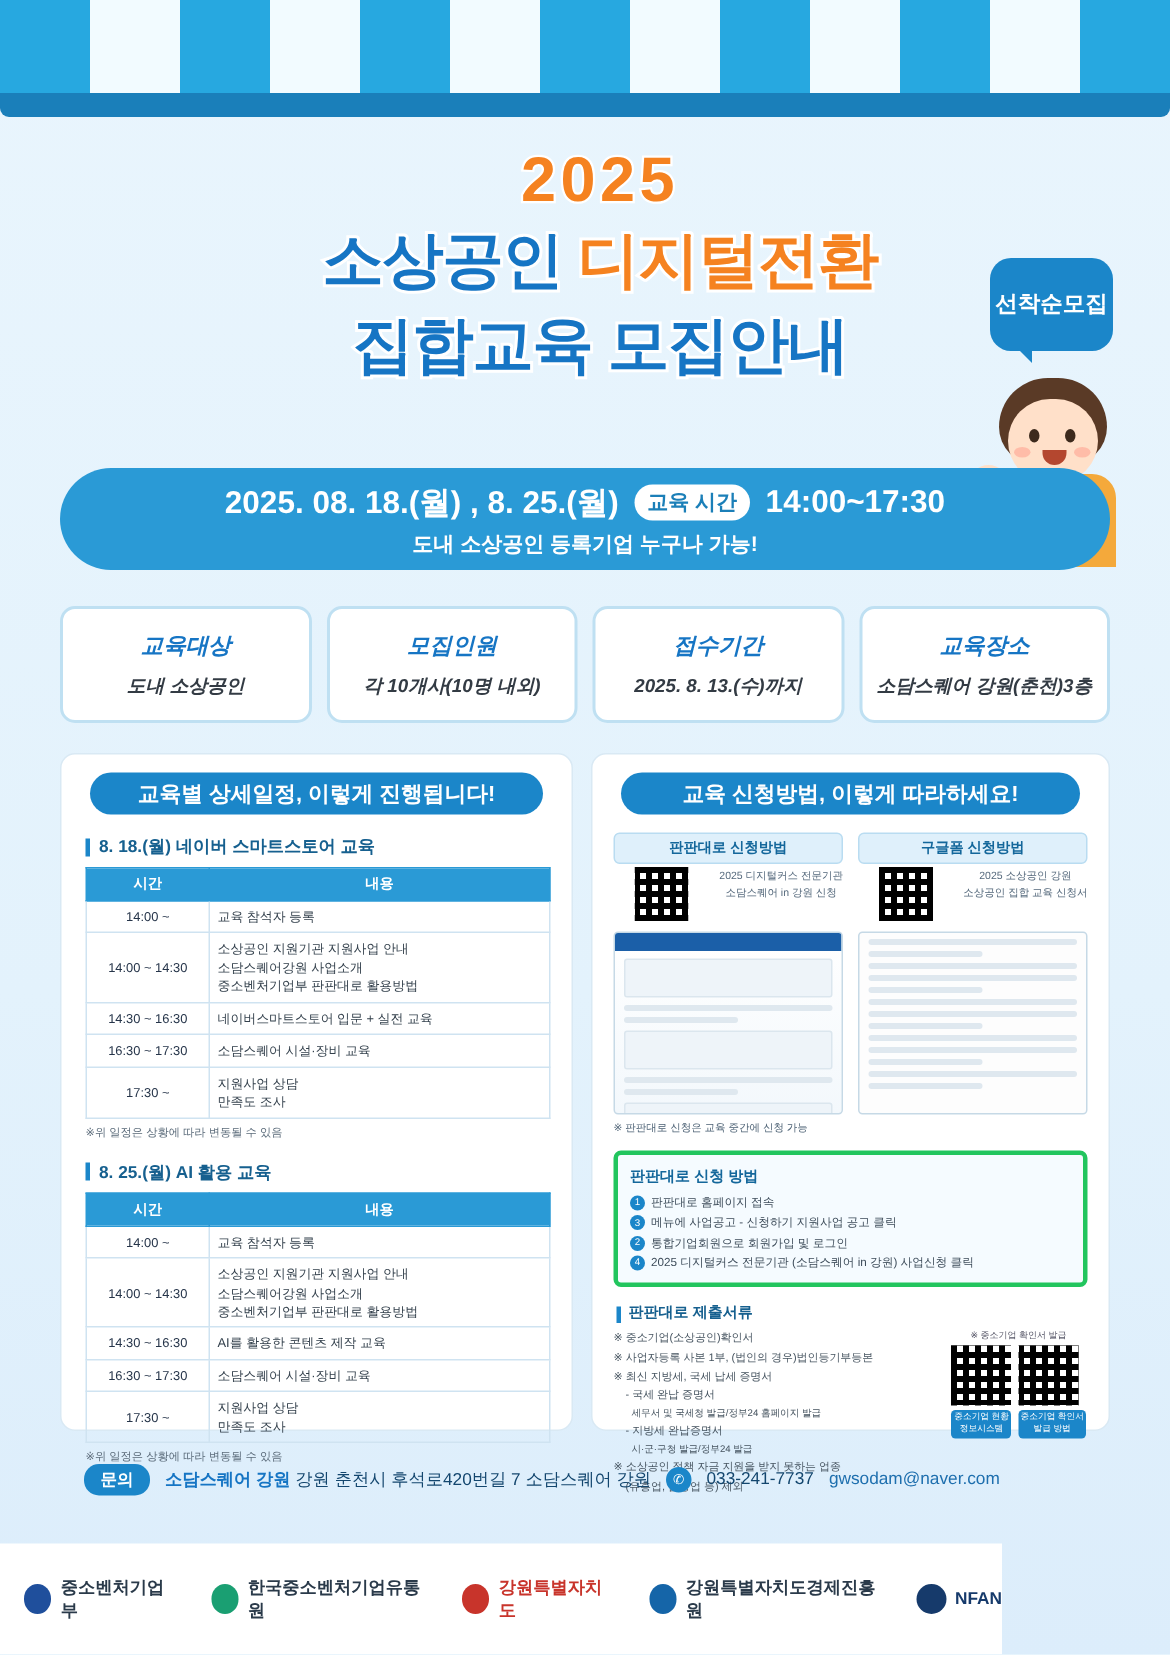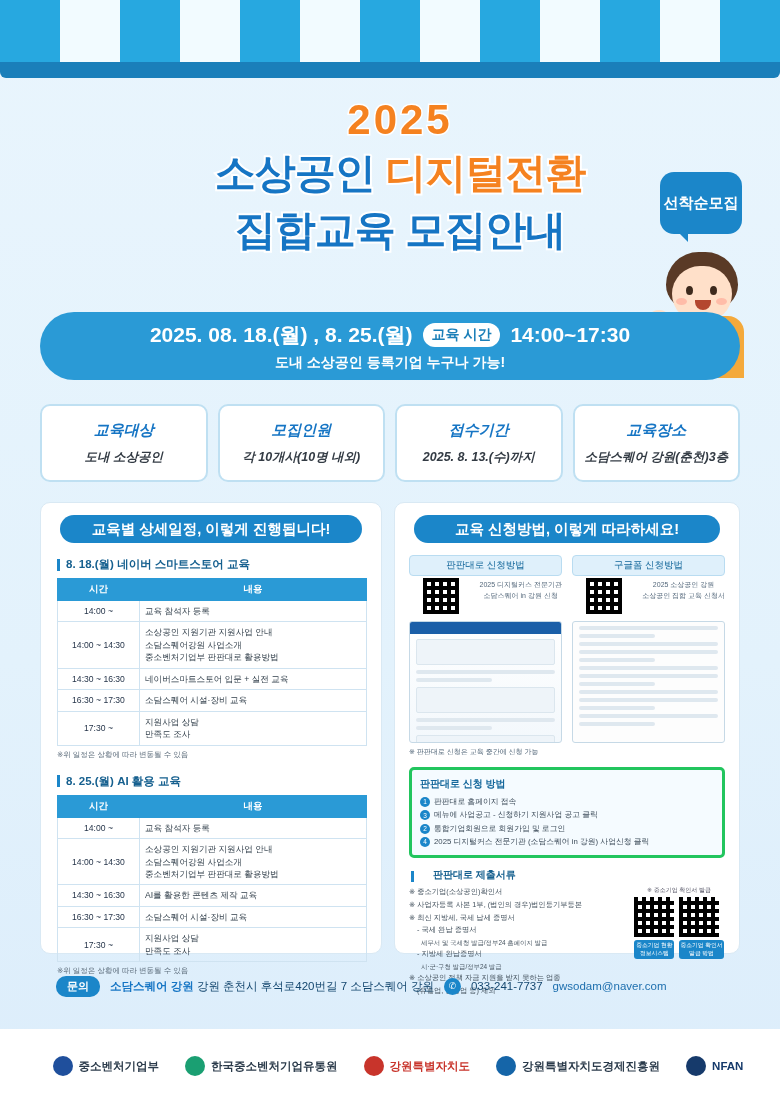--- a/index.html
+++ b/index.html
@@ -141,21 +141,21 @@
     padding: 4px 5px; line-height: 1.45; vertical-align: middle;
   }
   table.sched td.time { text-align: center; width: 82px; color: #26354a; }
   .note { margin: 4px 0 0 16px; font-size: 7.5px; color: #5b6b7a; }
 
   
   .guide-row { display: flex; gap: 10px; margin: 12px 14px 0; }
   .guide-col { flex: 1; }
   .guide-col .g-title {
     background: #dff0fb; border: 1px solid #b9dcf1; border-radius: 4px;
-    font-size: 9.5px; font-weight: normal; color: #14679b; text-align: center; padding: 3px 0;
+    font-size: 9.5px; font-weight: bold; color: #14679b; text-align: center; padding: 3px 0;
   }
   .guide-col .g-sub { font-size: 7px; color: #55697c; text-align: center; line-height: 1.5; margin-top: 4px; }
   .qr { width: 40px; height: 40px; background:
       repeating-linear-gradient(0deg,#000 0 4px,#fff 4px 8px),
       repeating-linear-gradient(90deg,#000 0 4px,transparent 4px 8px);
       background-blend-mode: multiply; border: 2px solid #fff; margin: 0 auto;}
   .g-head { display: flex; align-items: flex-start; gap: 6px; }
   .shot {
     margin-top: 5px; height: 122px; border: 1px solid #c6d9e6; border-radius: 3px;
     background: linear-gradient(#ffffff, #f3f8fc);
@@ -172,21 +172,21 @@
     margin: 10px 14px 0; border: 3px solid #22c55e; border-radius: 5px; padding: 7px 8px;
     background: #f5fbff;
   }
   .how-box .hb-title { font-size: 10px; font-weight: bold; color: #14679b; margin-bottom: 4px; }
   .how-box ol { list-style: none; }
   .how-box li { font-size: 7.8px; color: #3d4c5a; line-height: 1.7; display: flex; gap: 4px; }
   .num {
     flex: 0 0 auto; width: 10px; height: 10px; border-radius: 50%; background: #1b86c9; color: #fff;
     font-size: 6.5px; display: inline-flex; align-items: center; justify-content: center; margin-top: 2px;
   }
-  .docs-head { display: flex; align-items: flex-end; gap: 19px; margin: 10px 0 4px 16px; font-size: 10px; font-weight: bold; color: #16608f; }
+  .docs-head { display: flex; align-items: flex-end; gap: 5px; margin: 10px 0 4px 16px; font-size: 10px; font-weight: bold; color: #16608f; }
   .docs-head .bar { width: 3px; height: 11px; background: #1b86c9; }
   .docs-wrap { display: flex; margin: 0 14px; gap: 8px; }
   .docs-list { flex: 1; font-size: 7.3px; color: #45535f; line-height: 1.75; }
   .docs-qr { width: 92px; text-align: center; }
   .docs-qr .cap { font-size: 6px; color: #556; margin-bottom: 2px; }
   .qr-pair { display: flex; gap: 5px; justify-content: center; }
   .qr-sm { width: 40px; height: 40px; background:
       repeating-linear-gradient(0deg,#000 0 4px,#fff 4px 8px),
       repeating-linear-gradient(90deg,#000 0 4px,transparent 4px 8px);
       background-blend-mode: multiply;}
@@ -205,21 +205,21 @@
   .contact .addr { font-size: 11.5px; }
   .contact .addr b { color: #1675c4; }
   .phone-icon {
     width: 17px; height: 17px; border-radius: 50%; background: #1b86c9; color: #fff;
     font-size: 9px; display: inline-flex; align-items: center; justify-content: center;
   }
   .contact .email { color: #1e6fae; font-size: 11.5px; }
 
   
   .footer {
-    position: absolute; bottom: 0; left: 0; width: 780px; height: 74px;
+    position: absolute; bottom: 0; left: 0; width: 668px; height: 74px;
     background: #ffffff; display: flex; align-items: center; justify-content: center; gap: 26px; padding-left: 16px;
   }
   .f-item { display: flex; align-items: center; gap: 6px; font-size: 11.5px; font-weight: bold; color: #2a3a4a; }
   .f-mark { width: 20px; height: 20px; border-radius: 50%; display:inline-block; }
   .m1 { background: #1f4f9c; }
   .m2 { background: #1a9f72; }
   .m3 { background: #c8342b; }
   .m4 { background: #1565a8; }
   .m5 { background: #163a6b; }
   .f-item.c3 { color: #c8342b; }

